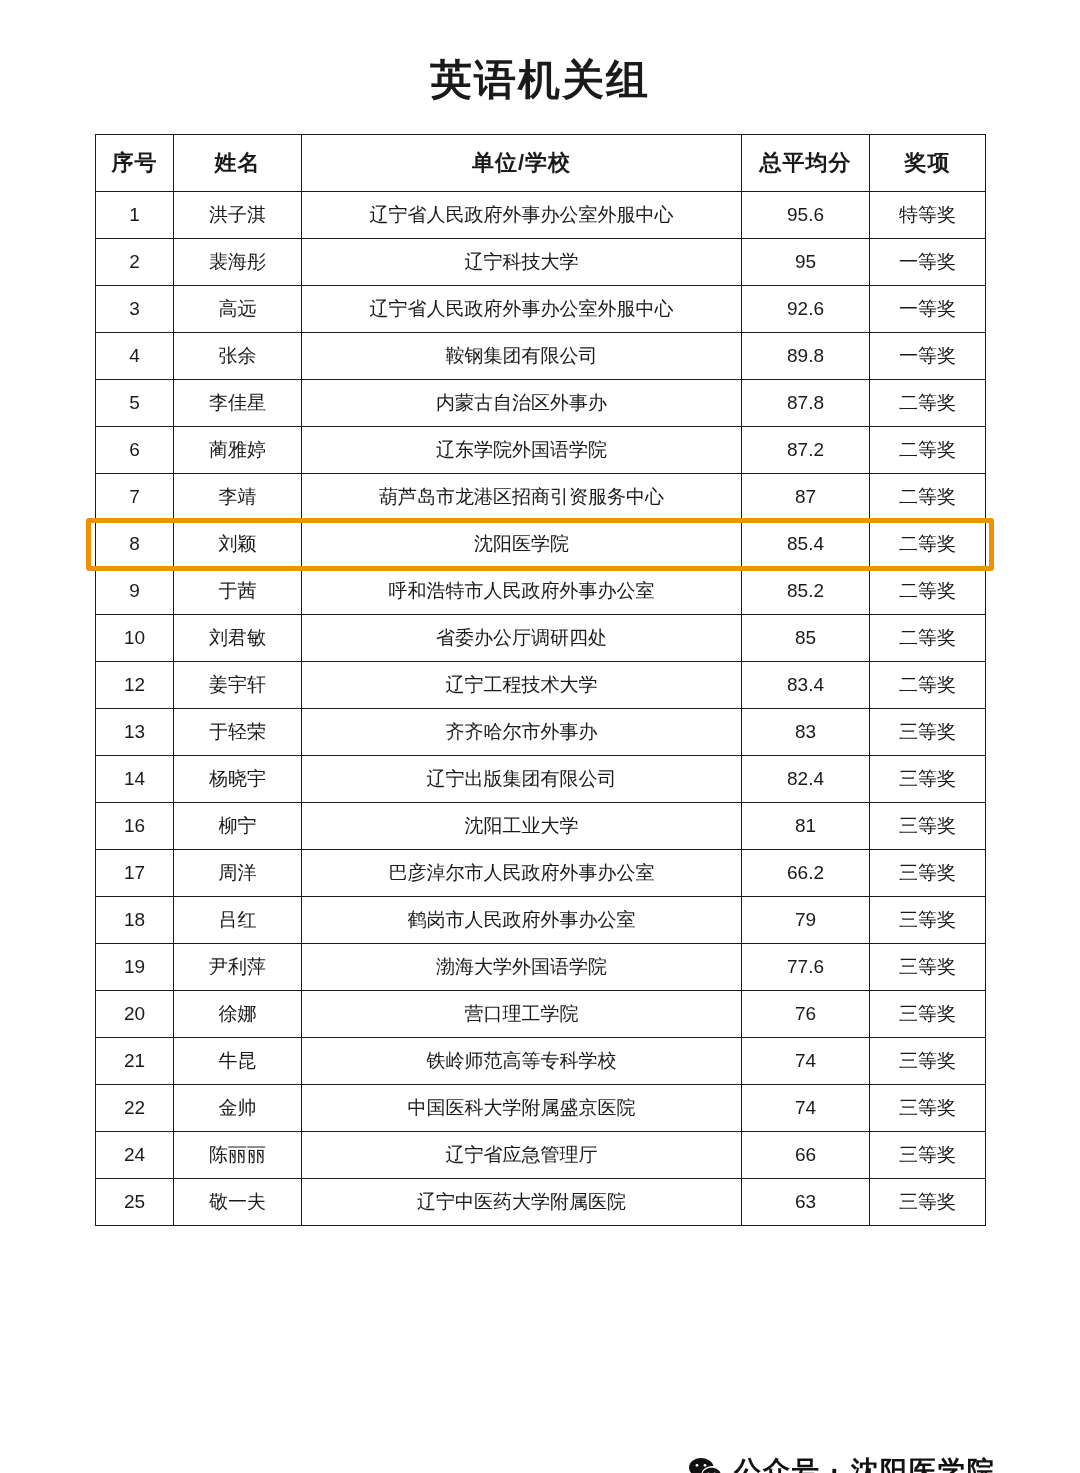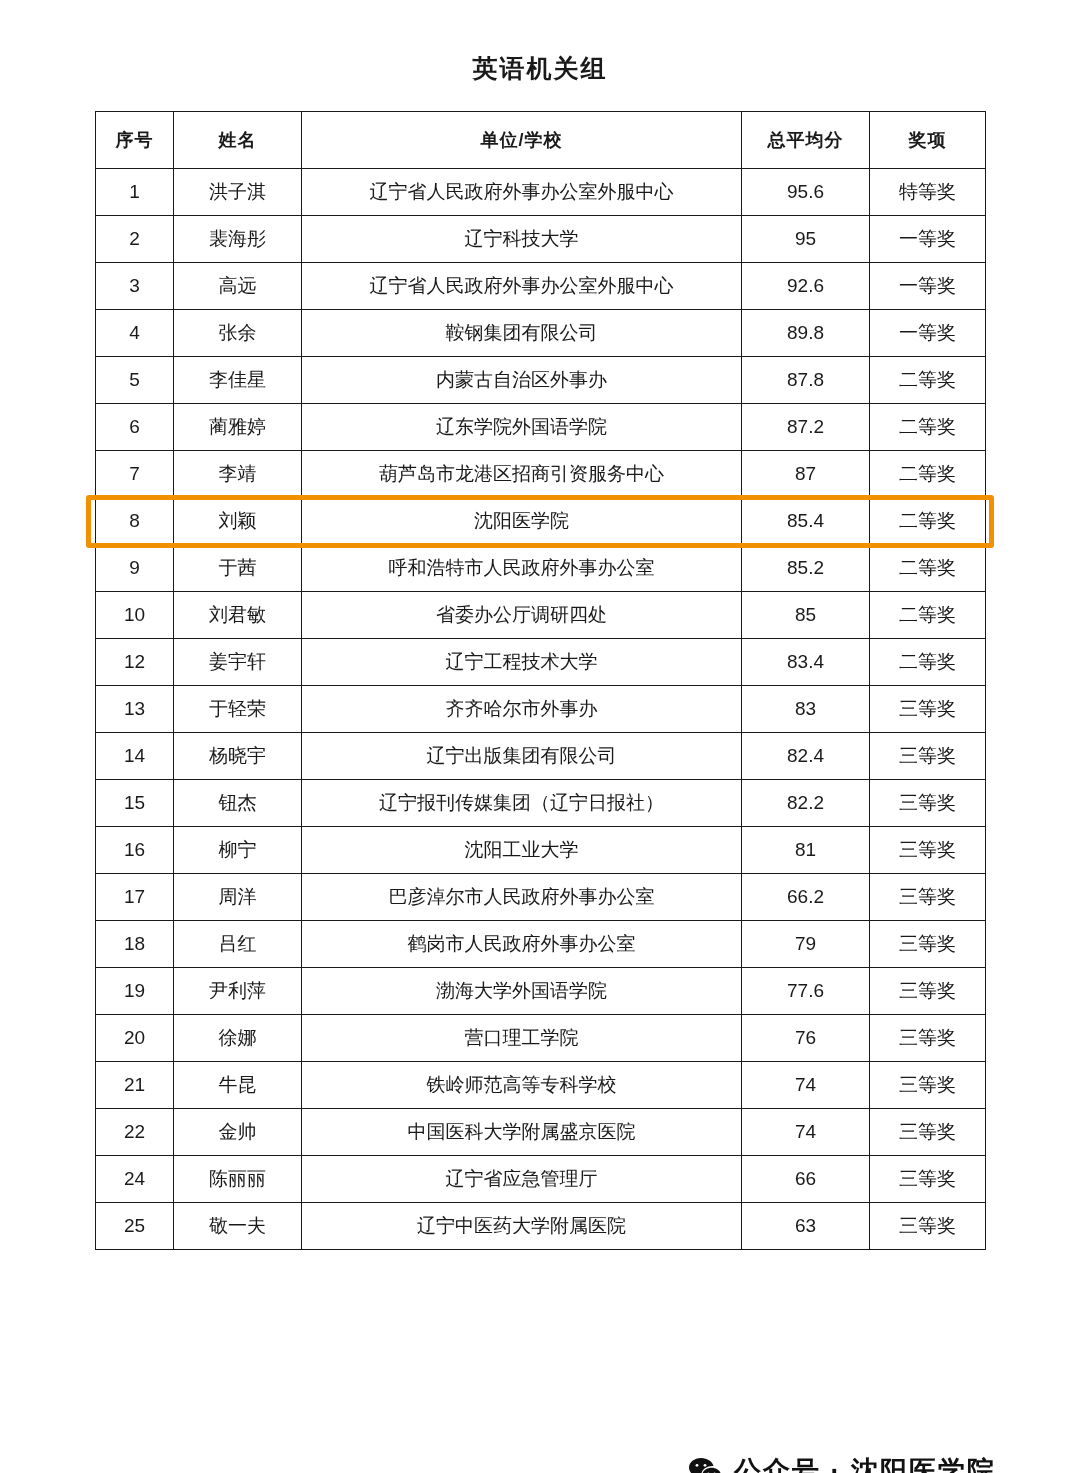--- a/index.html
+++ b/index.html
@@ -16,21 +16,21 @@
     overflow: hidden;
   }
   .page {
     width: 1080px;
     height: 1473px;
     position: relative;
     box-sizing: border-box;
   }
   .doc-title {
     text-align: center;
-    font-size: 25px;
+    font-size: 42px;
     font-weight: 700;
     letter-spacing: 2px;
     margin-top: 52px;
     margin-bottom: 26px;
     font-family: "Liberation Sans", "DejaVu Sans", sans-serif;
   }
   .table-wrap {
     width: 890px;
     margin: 0 auto;
     position: relative;
@@ -45,21 +45,21 @@
     border: 1px solid #1a1a1a;
     text-align: center;
     vertical-align: middle;
     font-size: 19px;
     height: 46px;
     padding: 0 2px;
     font-family: "Liberation Sans", "DejaVu Sans", sans-serif;
     font-weight: 400;
   }
   table.result-table thead th {
-    font-size: 18px;
+    font-size: 22px;
     font-weight: 700;
     height: 56px;
     letter-spacing: 1px;
   }
   col.c-idx { width: 78px; }
   col.c-name { width: 128px; }
   col.c-org { width: 440px; }
   col.c-score { width: 128px; }
   col.c-award { width: 116px; }
 
@@ -214,27 +214,20 @@
             <td>三等奖</td>
           </tr>
           <tr>
             <td>14</td>
             <td>杨晓宇</td>
             <td>辽宁出版集团有限公司</td>
             <td>82.4</td>
             <td>三等奖</td>
           </tr>
           <tr>
-            <td>15</td>
-            <td>钮杰</td>
-            <td>辽宁报刊传媒集团（辽宁日报社）</td>
-            <td>82.2</td>
-            <td>三等奖</td>
-          </tr>
-          <tr>
             <td>16</td>
             <td>柳宁</td>
             <td>沈阳工业大学</td>
             <td>81</td>
             <td>三等奖</td>
           </tr>
           <tr>
             <td>17</td>
             <td>周洋</td>
             <td>巴彦淖尔市人民政府外事办公室</td>

